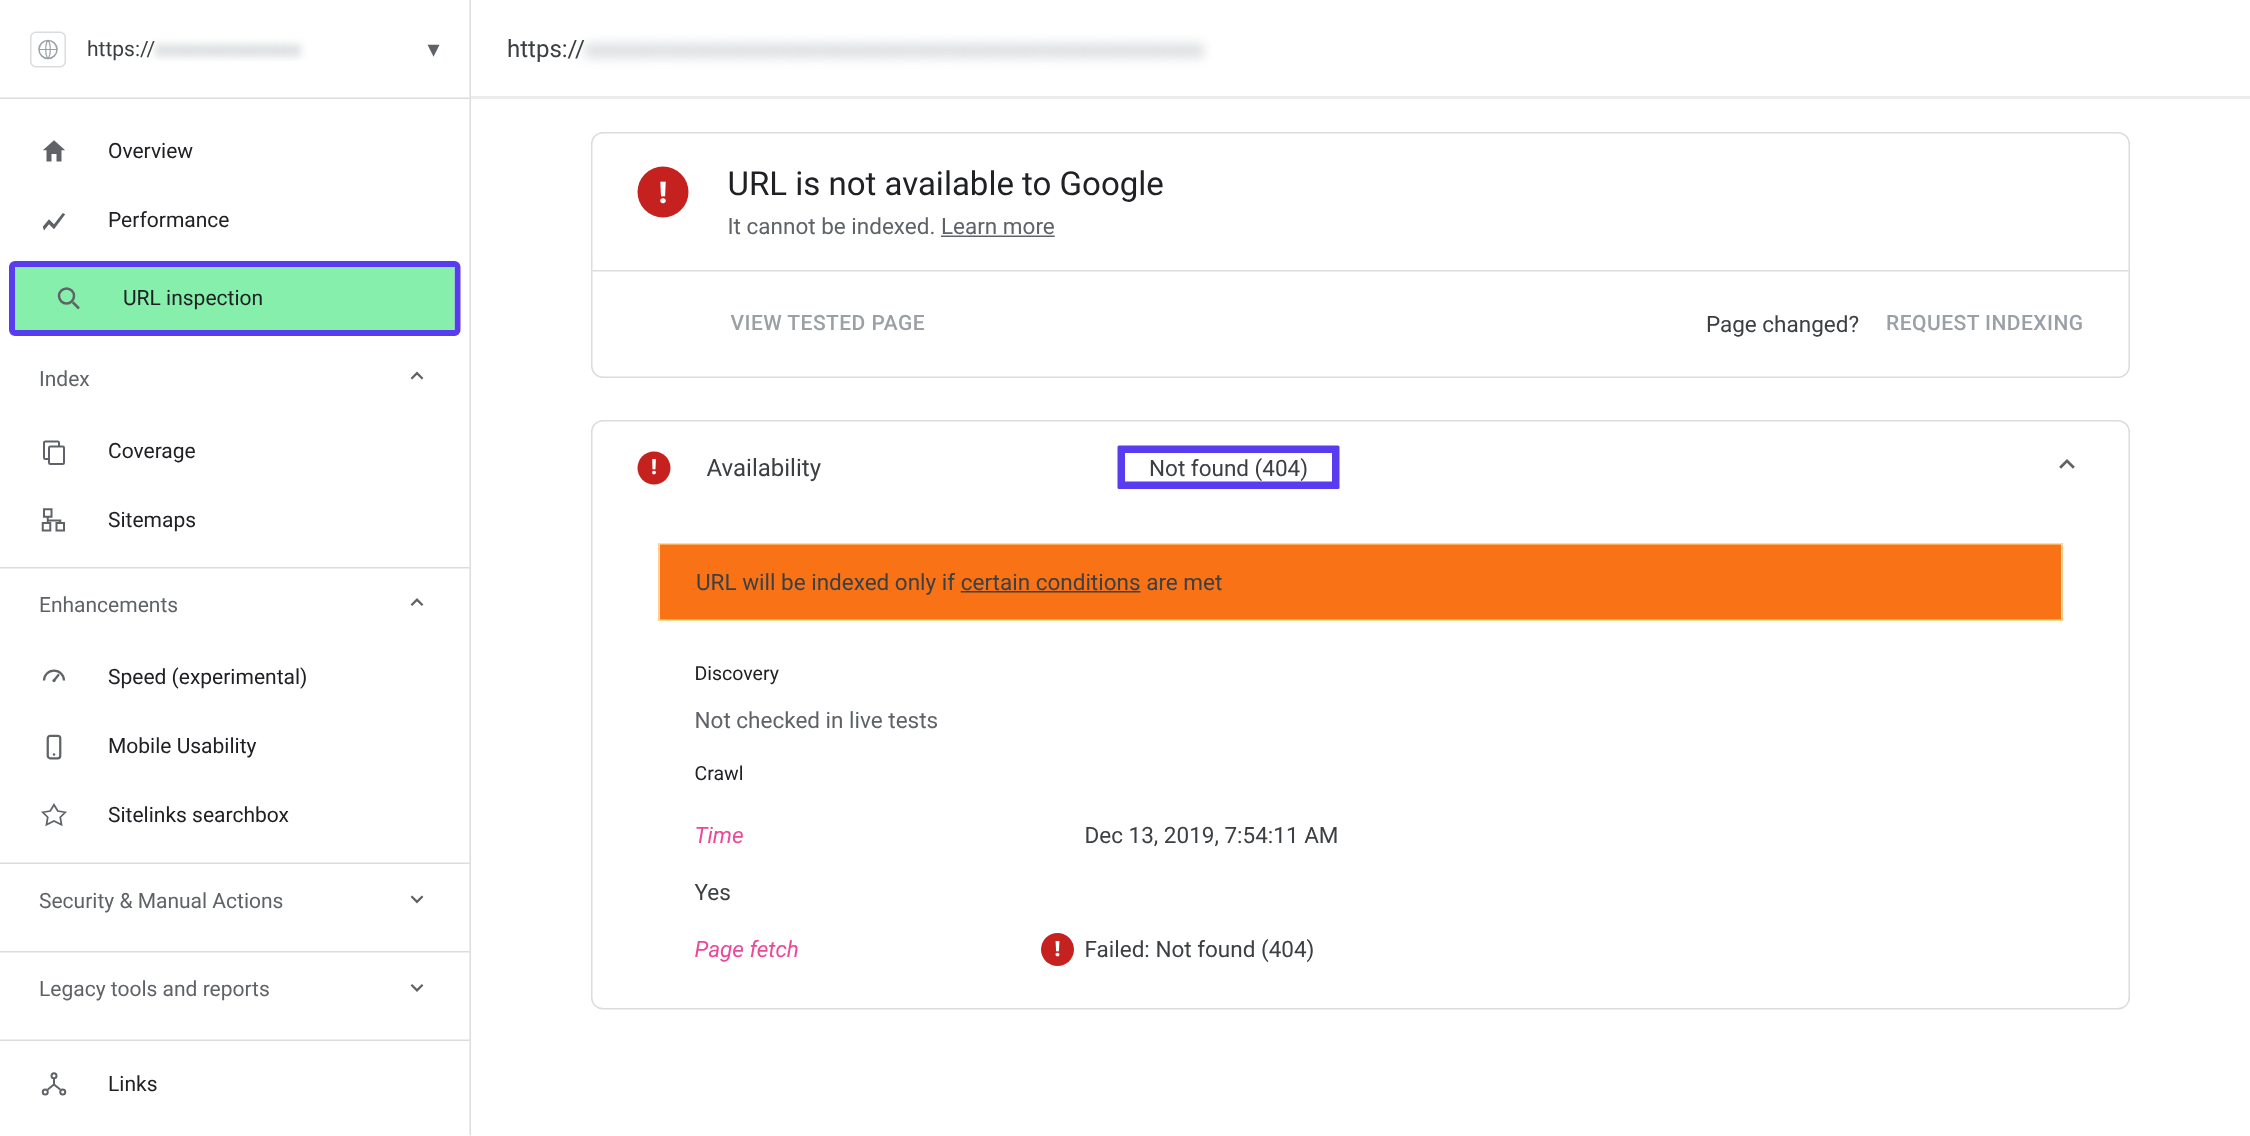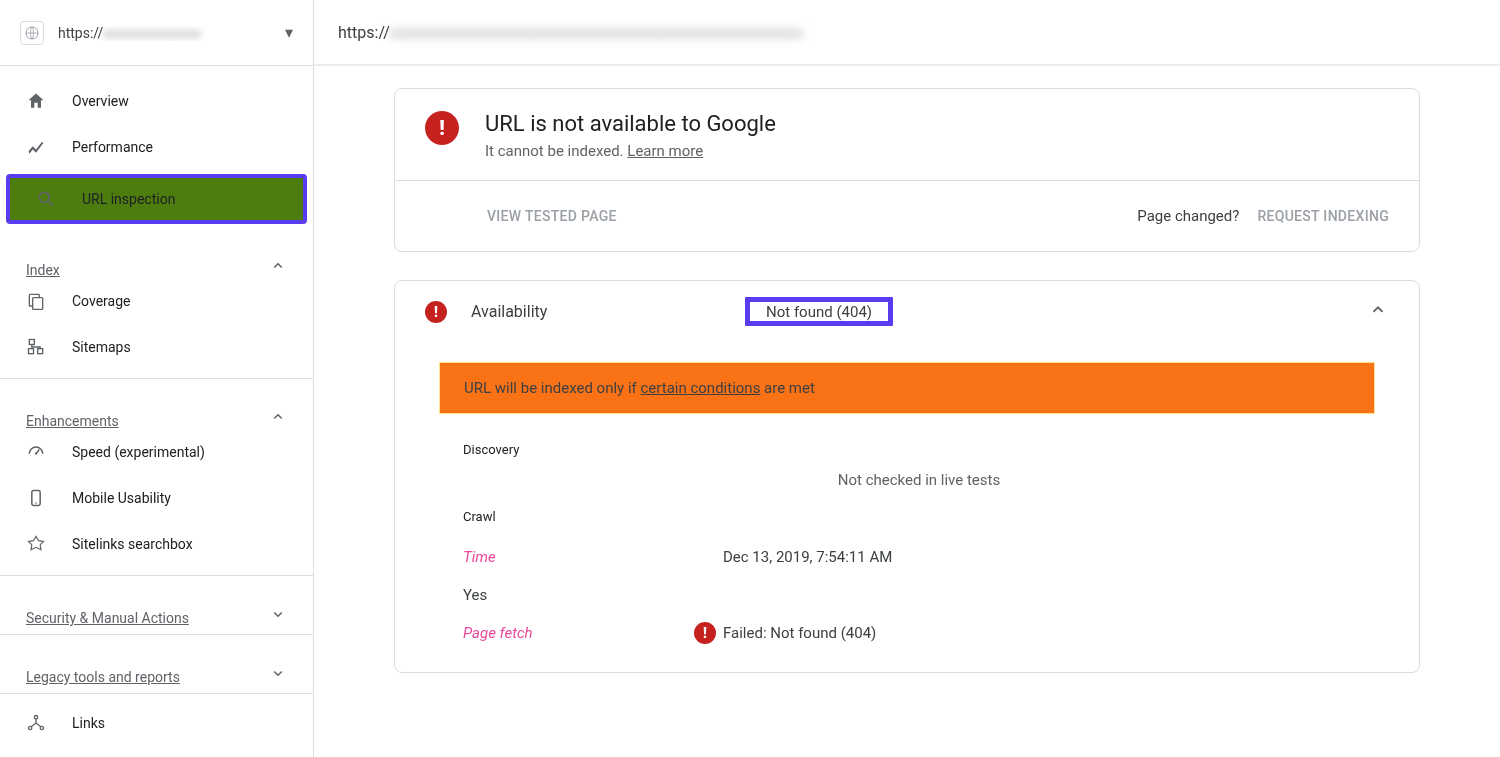--- a/index.html
+++ b/index.html
@@ -11,25 +11,25 @@
     .property { height: 66px; display: flex; align-items: center; padding: 0 20px; border-bottom: 1px solid #dadce0; gap: 14px; }
     .favicon { width: 24px; height: 24px; border: 1px solid #dadce0; border-radius: 4px; display: flex; align-items: center; justify-content: center; }
     .favicon svg { width: 16px; height: 16px; }
     .prop-url { flex: 1; color: #3c4043; font-size: 14px; white-space: nowrap; overflow: hidden; }
     .prop-url .blur { filter: blur(3px); color: #9aa0a6; }
     .caret-down { color: #5f6368; }
 
     .nav { padding-top: 12px; }
     .nav-item { display: flex; align-items: center; height: 46px; padding: 0 26px; gap: 26px; color: #202124; font-size: 14px; cursor: pointer; }
     .nav-item svg, .nav-item .ic { width: 20px; height: 20px; color: #5f6368; fill: #5f6368; flex-shrink: 0; }
-    .nav-item.selected { background: #4d7c0f; }
+    .nav-item.selected { background: #86efac; }
     .nav-highlight { border: 4px solid #5a3cf0; border-radius: 4px; margin: 4px 6px 4px 6px; }
     .nav-highlight .nav-item { height: 42px; }
 
-    .nav-section { display: flex; align-items: flex-end; height: 50px; padding: 0 26px; color: #5f6368; font-size: 14px; cursor: pointer; justify-content: space-between; text-decoration: underline; }
+    .nav-section { display: flex; align-items: center; height: 50px; padding: 0 26px; color: #5f6368; font-size: 14px; cursor: pointer; justify-content: space-between; }
     .nav-section .chev { color: #5f6368; }
     .nav-divider { border-top: 1px solid #dadce0; margin-top: 8px; }
 
     
     .main { flex: 1; background: #fff; display: flex; flex-direction: column; }
     .urlbar { height: 66px; border-bottom: 2px solid #ececec; display: flex; align-items: center; padding: 0 24px; color: #3c4043; font-size: 16px; }
     .urlbar .blur { filter: blur(4px); color: #9aa0a6; }
     .content { flex: 1; background: #fff; padding: 22px 80px; overflow: auto; }
 
     .card { background: #fff; border: 1px solid #dadce0; border-radius: 8px; margin-bottom: 28px; }
@@ -50,21 +50,21 @@
     .avail-head .value { font-size: 15px; color: #3c4043; }
     .box-highlight { border: 5px solid #5a3cf0; border-radius: 1px; padding: 0 16px; display: inline-block; }
     .avail-head .spacer { flex: 1; }
     .avail-head .chev { color: #5f6368; }
 
     .notice { margin: 20px 44px 28px 44px; background: #f97316; border: 1px solid #fde293; padding: 16px 24px; font-size: 15px; color: #3c4043; }
     .notice a { color: #3c4043; text-decoration: underline; }
 
     .details { padding: 0 44px 20px 68px; }
     .sect-h { font-size: 13px; font-weight: 400; color: #202124; margin: 20px 0 14px 0; }
-    .sect-sub { font-size: 15px; color: #5f6368; margin-bottom: 10px; text-align: center; }
+    .sect-sub { font-size: 15px; color: #5f6368; margin-bottom: 10px; }
     .kv { display: flex; align-items: center; min-height: 38px; font-size: 15px; }
     .kv .k { width: 260px; color: #ec4899; font-style: italic; }
     .kv .v { color: #3c4043; }
     .kv .ic-spot { width: 36px; margin-left: -36px; display: flex; justify-content: center; }
   </style>
 </head>
 <body>
 
 <div class="app">
 

